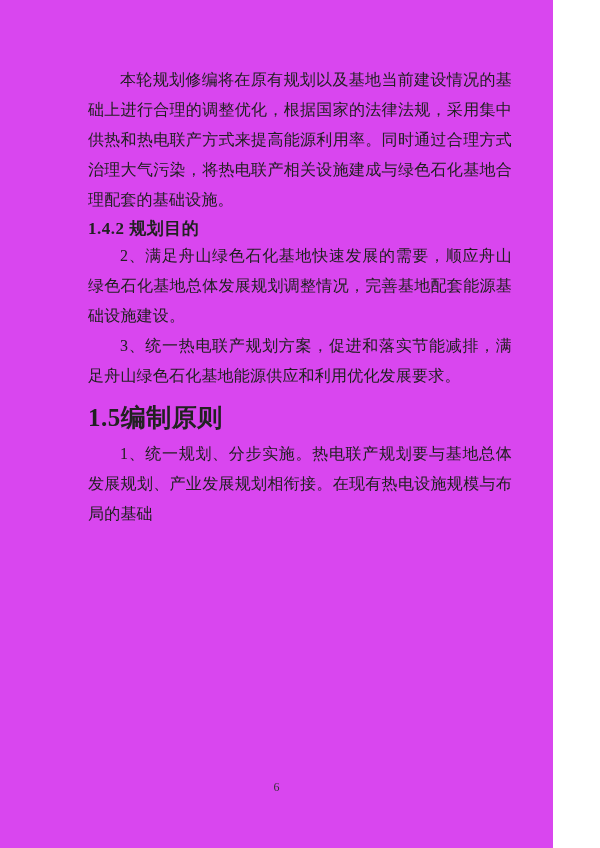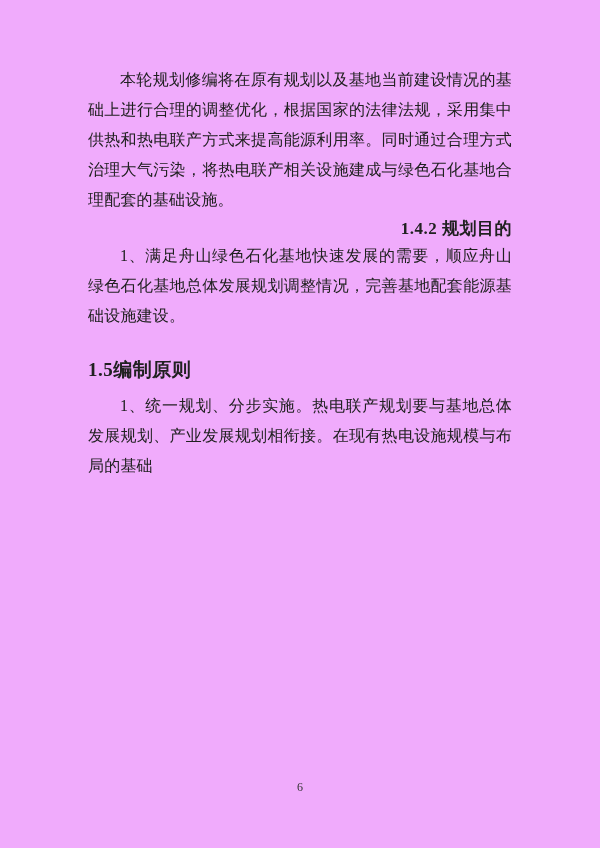--- a/index.html
+++ b/index.html
@@ -2,23 +2,23 @@
 <html><head>
 <meta charset="utf-8">
 <style>
   html, body {
     margin: 0;
     padding: 0;
     background: #ffffff;
   }
   .page {
     position: relative;
-    width: 600px;
+    width: 553px;
     height: 848px;
-    background: #f0abfc;
+    background: #d946ef;
     box-sizing: border-box;
     font-family: "Liberation Serif", "DejaVu Serif", serif;
     color: #212121;
     overflow: hidden;
   }
   .content {
     position: absolute;
     left: 88px;
     top: 65px;
     width: 424px;
@@ -30,25 +30,24 @@
     text-align: justify;
     text-indent: 2em;
     letter-spacing: 0.2px;
   }
   h3.subsection-heading {
     margin: 2px 0 0 0;
     font-size: 17px;
     line-height: 24px;
     font-weight: bold;
     letter-spacing: 0.5px;
-    text-align: right;
   }
   h2.section-heading {
-    margin: 25px 0 7px 0;
-    font-size: 19px;
+    margin: 13px 0 7px 0;
+    font-size: 25px;
     line-height: 28px;
     font-weight: bold;
     letter-spacing: 0.5px;
   }
   .page-number {
     position: absolute;
     left: 0;
     bottom: 54px;
     width: 100%;
     text-align: center;
@@ -61,23 +60,24 @@
 <body>
 
 <div class="page">
   <div class="content">
 
     <p class="body-para">本轮规划修编将在原有规划以及基地当前建设情况的基础上进行合理的调整优化，根据国家的法律法规，采用集中供热和热电联产方式来提高能源利用率。同时通过合理方式治理大气污染，将热电联产相关设施建成与绿色石化基地合理配套的基础设施。</p>
 
 
     <h3 class="subsection-heading">1.4.2 规划目的</h3>
 
-    <p class="body-para">1、满足舟山绿色石化基地快速发展的需要，顺应舟山绿色石化基地总体发展规划调整情况，完善基地配套能源基础设施建设。</p>
+    <p class="body-para">2、满足舟山绿色石化基地快速发展的需要，顺应舟山绿色石化基地总体发展规划调整情况，完善基地配套能源基础设施建设。</p>
 
 
+    <p class="body-para">3、统一热电联产规划方案，促进和落实节能减排，满足舟山绿色石化基地能源供应和利用优化发展要求。</p>
 
     <h2 class="section-heading">1.5编制原则</h2>
 
     <p class="body-para">1、统一规划、分步实施。热电联产规划要与基地总体发展规划、产业发展规划相衔接。在现有热电设施规模与布局的基础</p>
 
   </div>
 
   <div class="page-number">6</div>
 </div>
 

